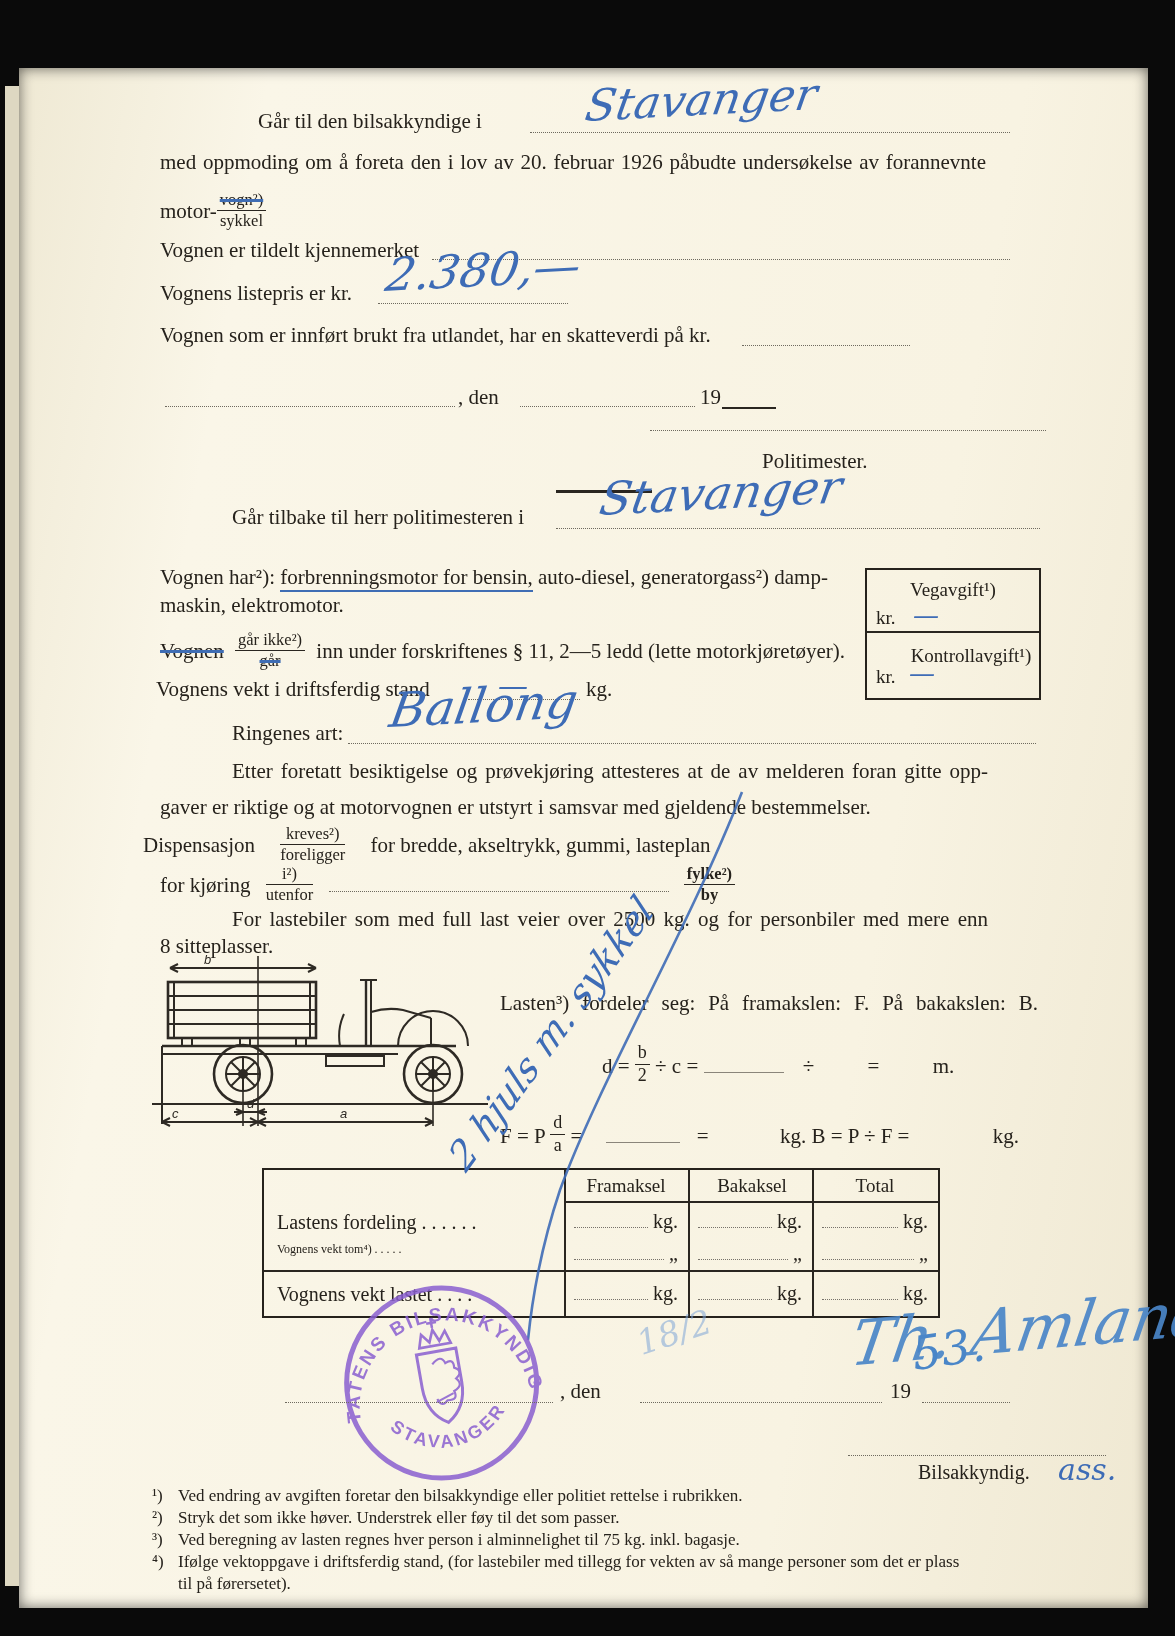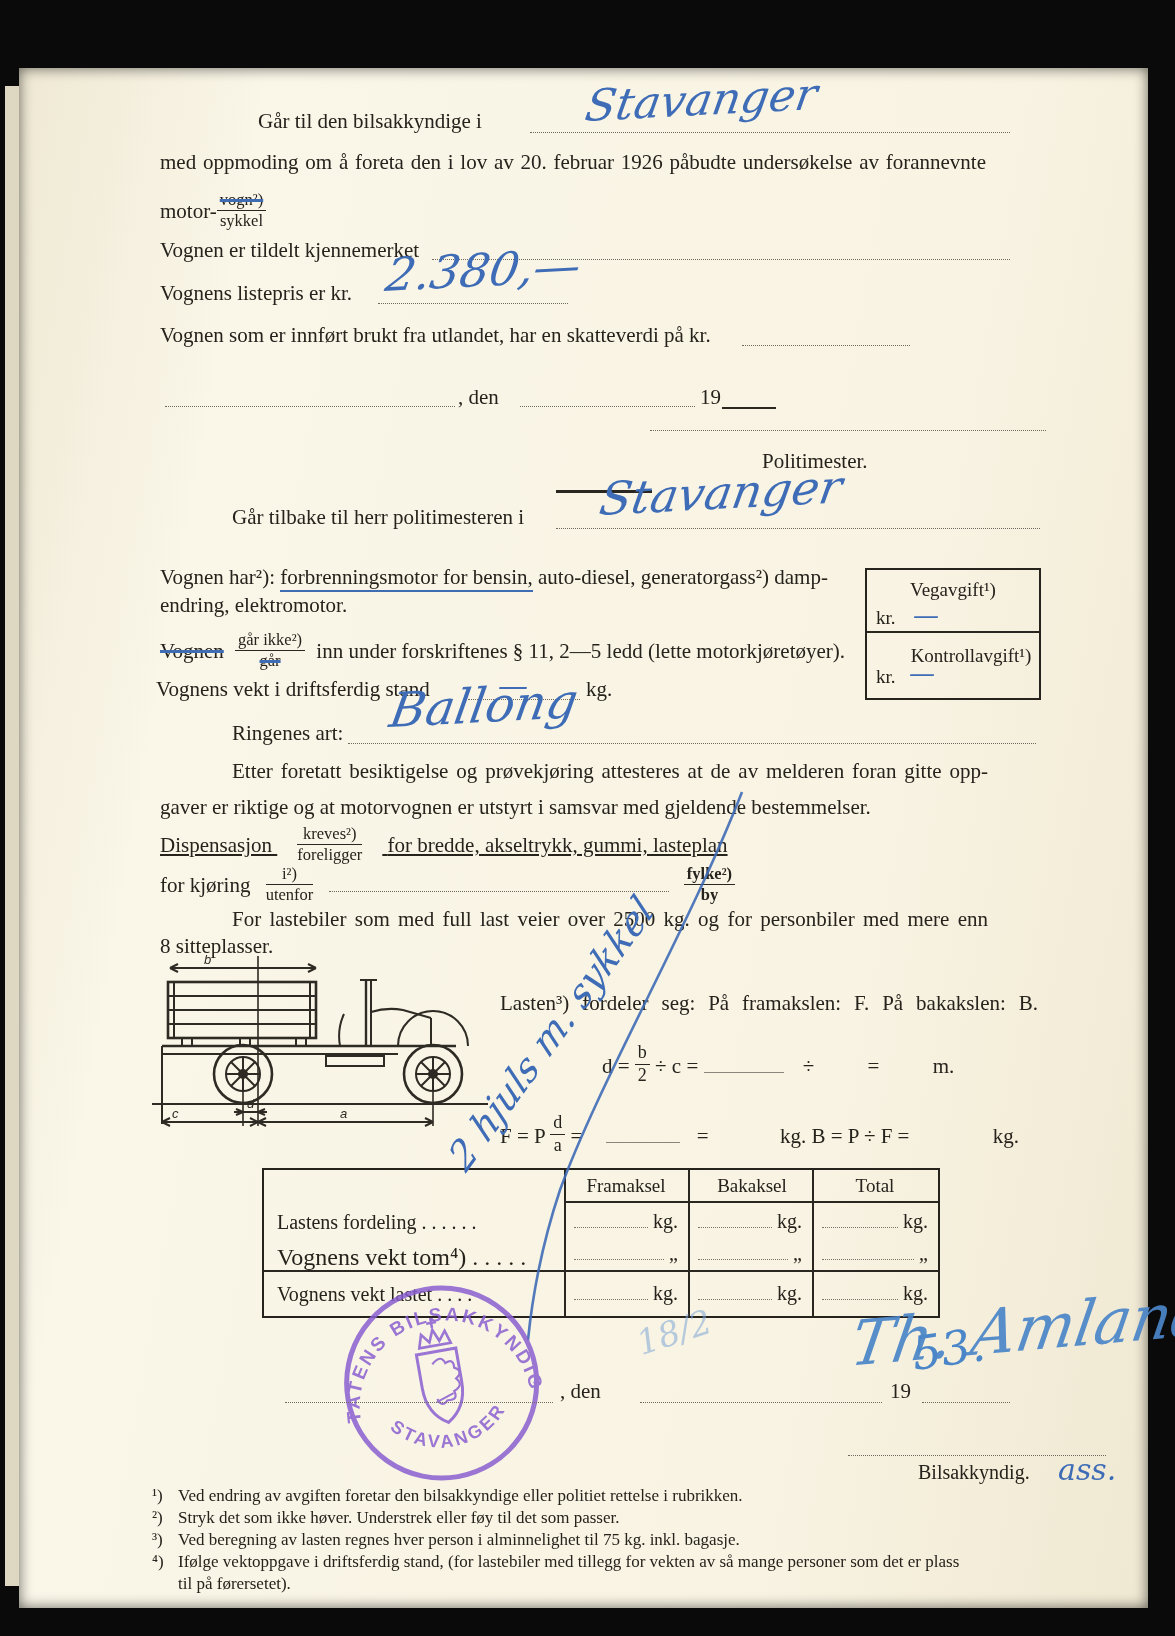--- a/index.html
+++ b/index.html
@@ -67,21 +67,21 @@
 
   <div class="abs t" style="left:232px;top:504px;">Går tilbake til herr politimesteren i</div>
   <div class="dotline" style="left:556px;top:528px;width:484px;"></div>
   <div class="abs hand hand-skew" style="left:596px;top:472px;font-size:46px;">Stavanger</div>
 
   <div class="abs t" style="left:160px;top:564px;">
     <span>Vognen  har²):</span>
     <span class="ul-blue">forbrenningsmotor for bensin,</span>
     <span>auto-diesel, generatorgass²) damp-</span>
   </div>
-  <div class="abs t" style="left:160px;top:592px;">endring, elektromotor.</div>
+  <div class="abs t" style="left:160px;top:592px;">maskin, elektromotor.</div>
 
   <div class="abs" style="left:865px;top:568px;width:172px;height:128px;border:2.5px solid #26221c;">
     <div class="abs t" style="left:0;top:8px;width:172px;text-align:center;font-size:19px;">Vegavgift¹)</div>
     <div class="abs t" style="left:9px;top:36px;font-size:19px;">kr.</div>
     <div class="abs hand" style="left:46px;top:30px;font-size:26px;">—</div>
     <div class="solidline" style="left:0;top:61px;width:172px;height:1.6px;"></div>
     <div class="abs t" style="left:0;top:74px;width:208px;text-align:center;font-size:19px;">Kontrollavgift¹)</div>
     <div class="abs t" style="left:9px;top:95px;font-size:19px;">kr.</div>
     <div class="abs hand" style="left:42px;top:88px;font-size:26px;">—</div>
   </div>
@@ -97,21 +97,21 @@
   <div class="abs hand" style="left:498px;top:668px;font-size:30px;">—</div>
   <div class="abs t" style="left:586px;top:676px;">kg.</div>
 
   <div class="abs t" style="left:232px;top:720px;">Ringenes art:</div>
   <div class="dotline" style="left:348px;top:743px;width:688px;"></div>
   <div class="abs hand hand-skew" style="left:386px;top:682px;font-size:48px;">Ballong</div>
 
   <div class="abs t jl" style="left:232px;top:758px;width:756px;">Etter foretatt besiktigelse og prøvekjøring attesteres at de av melderen foran gitte opp-</div>
   <div class="abs t" style="left:160px;top:794px;">gaver er riktige og at motorvognen er utstyrt i samsvar med gjeldende bestemmelser.</div>
 
-  <div class="abs t" style="left:160px;top:824px;text-decoration:underline;">
+  <div class="abs t" style="left:143px;top:824px;">
     <span>Dispensasjon</span>
     <span class="frac" style="margin:0 20px;"><span class="top">kreves²)</span><span class="bot">foreligger</span></span>
     <span>for bredde, akseltrykk, gummi, lasteplan</span>
   </div>
 
   <div class="abs t" style="left:160px;top:864px;">
     <span>for kjøring</span>
     <span class="frac" style="margin:0 10px;"><span class="top">i²)</span><span class="bot">utenfor</span></span>
     <span style="display:inline-block;width:340px;border-bottom:1.6px dotted #6e6a5f;height:18px;"></span>
     <span class="frac" style="margin-left:10px;font-weight:bold;"><span class="top">fylke²)</span><span class="bot">by</span></span>
@@ -222,21 +222,21 @@
       </div>
     <div class="cellflex" style="left:434px;top:40px;width:104px;">
         <span class="cell-dots"></span>
         <span>kg.</span>
       </div>
     <div class="cellflex" style="left:558px;top:40px;width:106px;">
         <span class="cell-dots"></span>
         <span>kg.</span>
       </div>
 
-    <div class="abs t" style="left:13px;top:72px;font-size:24px;">Vognens vekt tom⁴) .  .  .  .  .</div>
+    <div class="abs t" style="left:13px;top:72px;font-size:12px;">Vognens vekt tom⁴) .  .  .  .  .</div>
     <div class="cellflex" style="left:310px;top:72px;width:104px;">
         <span class="cell-dots"></span>
         <span>„</span>
       </div>
     <div class="cellflex" style="left:434px;top:72px;width:104px;">
         <span class="cell-dots"></span>
         <span>„</span>
       </div>
     <div class="cellflex" style="left:558px;top:72px;width:106px;">
         <span class="cell-dots"></span>

